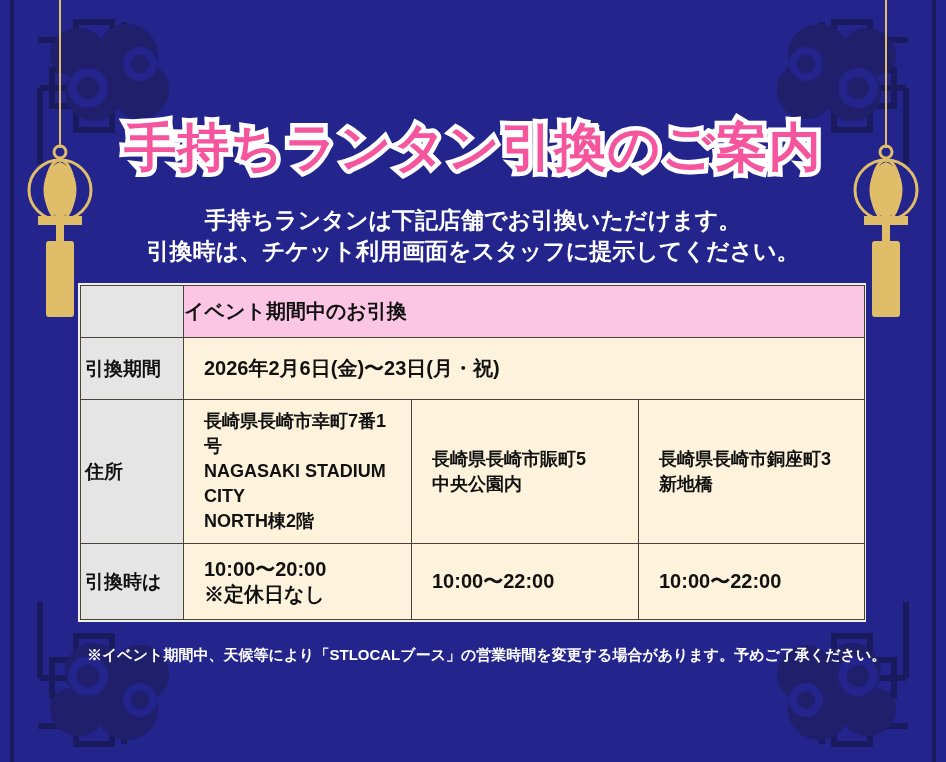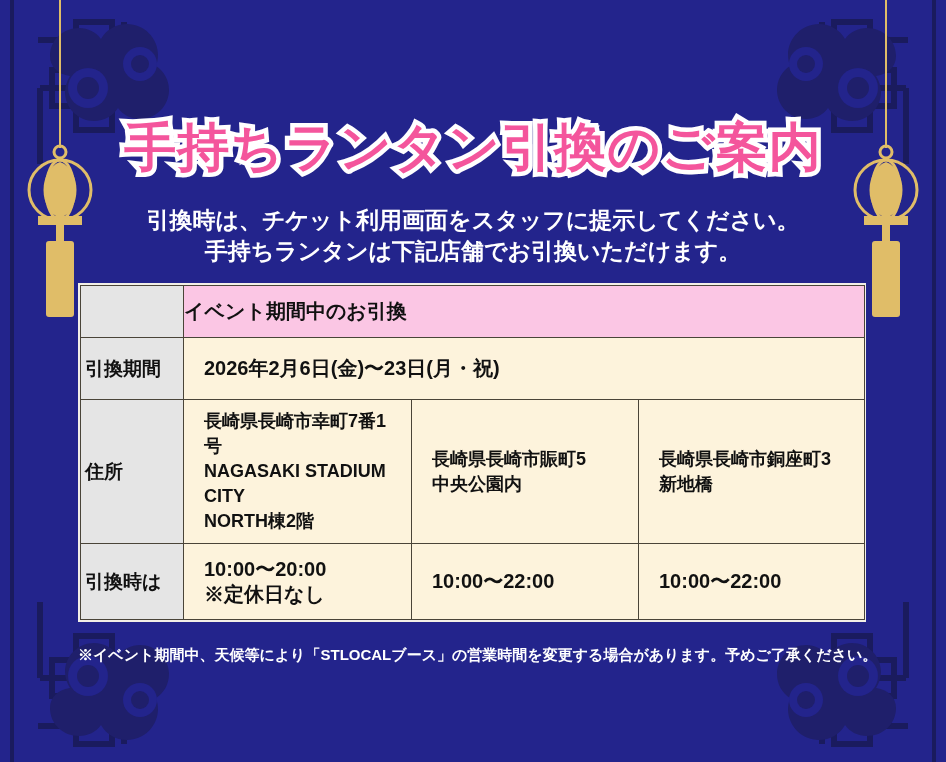--- a/index.html
+++ b/index.html
@@ -73,21 +73,21 @@
   .lbl { background:#e5e5e5; font-size:19px; width:103px; padding:6px 4px; }
   .hdr { background:#fbc6e4; font-size:20px; height:52px; }
   .val { background:#fdf3dc; font-size:18px; line-height:25px; padding:9px 20px; }
   .val.big { font-size:20px; }
   .r-date  td { height:62px; }
   .r-place td { height:66px; }
   .r-addr  td { height:88px; }
   .r-hours td { height:76px; }
 
   .note {
-    position:absolute; left:78px; top:644px; width:800px;
+    position:absolute; left:87px; top:644px; width:800px;
     color:#ffffff; font-size:15px; font-weight:bold; line-height:22px;
     z-index:6;
   }
 </style>
 </head>
 <body>
 
 <div id="poster">
 
   <div class="edge-line edge-left"></div>
@@ -203,22 +203,22 @@
       <ellipse cx="40" cy="190" rx="14" ry="30" fill="none" stroke="currentColor" stroke-width="3"></ellipse>
       <path d="M40 162 C62 170 62 210 40 218 C18 210 18 170 40 162Z" fill="currentColor"></path>
       <rect x="18" y="216" width="44" height="9" fill="currentColor"></rect>
       <rect x="36" y="225" width="8" height="16" fill="currentColor"></rect>
       <rect x="26" y="241" width="28" height="76" rx="3" fill="currentColor"></rect>
     </svg>
   </div>
 
   <div class="title">手持ちランタン引換のご案内</div>
   <div class="subtitle">
+    <div>手持ちランタンは下記店舗でお引換いただけます。</div>
     <div>引換時は、チケット利用画面をスタッフに提示してください。</div>
-    <div>手持ちランタンは下記店舗でお引換いただけます。</div>
   </div>
 
   <div class="tbl-wrap">
     <table>
       <colgroup>
           <col style="width:103px">
           <col style="width:228px">
           <col style="width:227px">
           <col style="width:226px">
         </colgroup>

